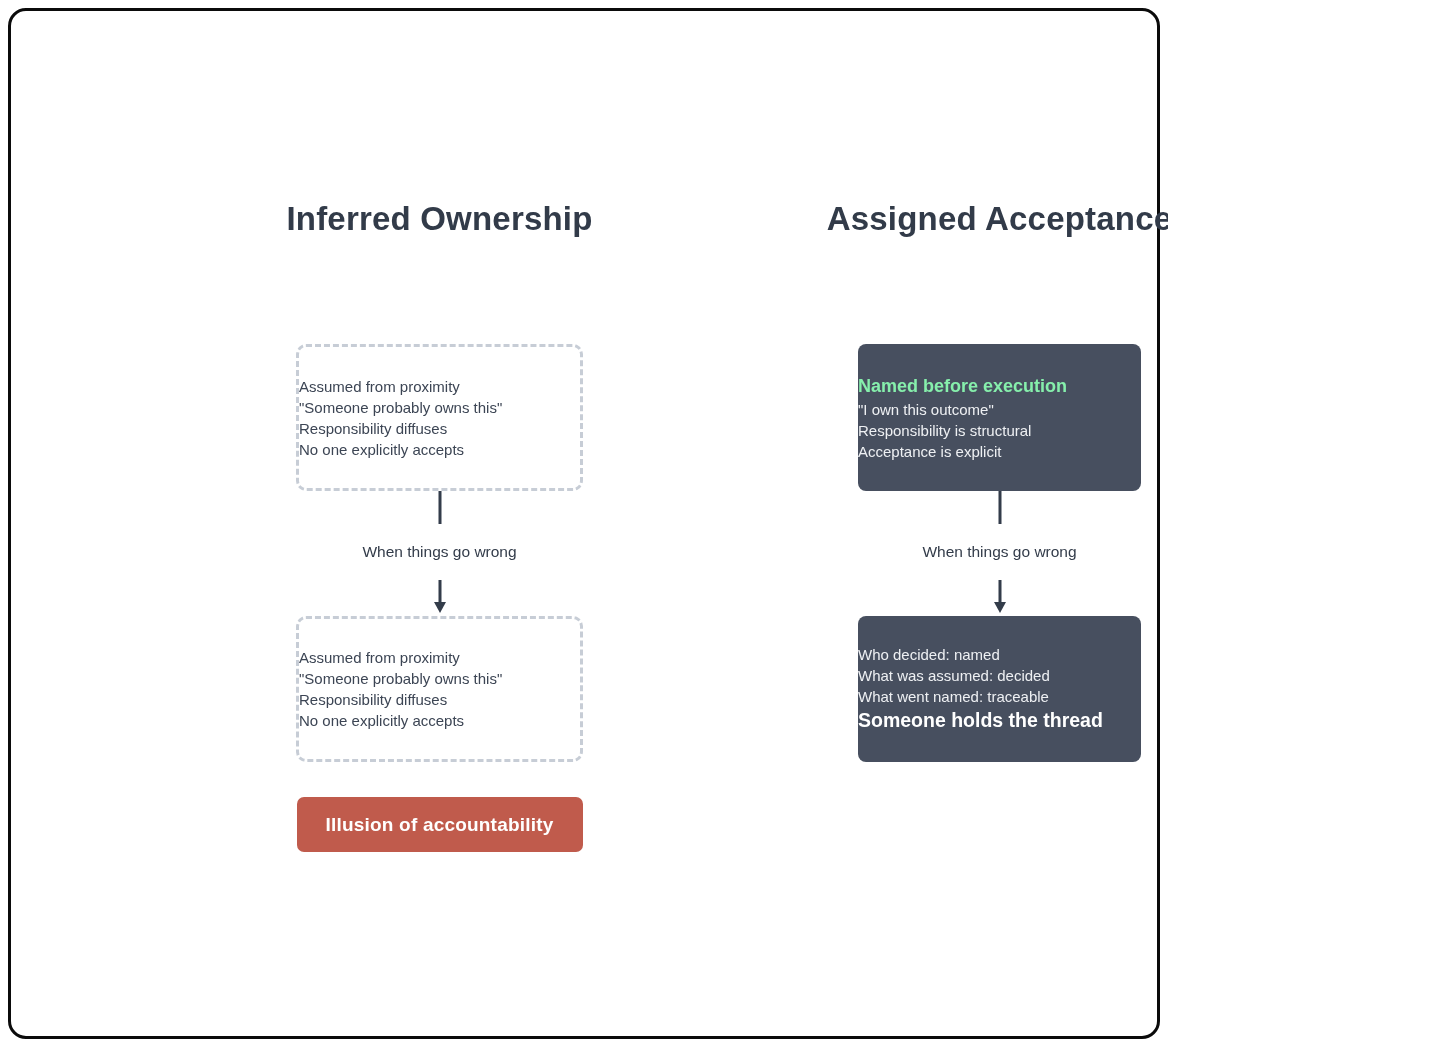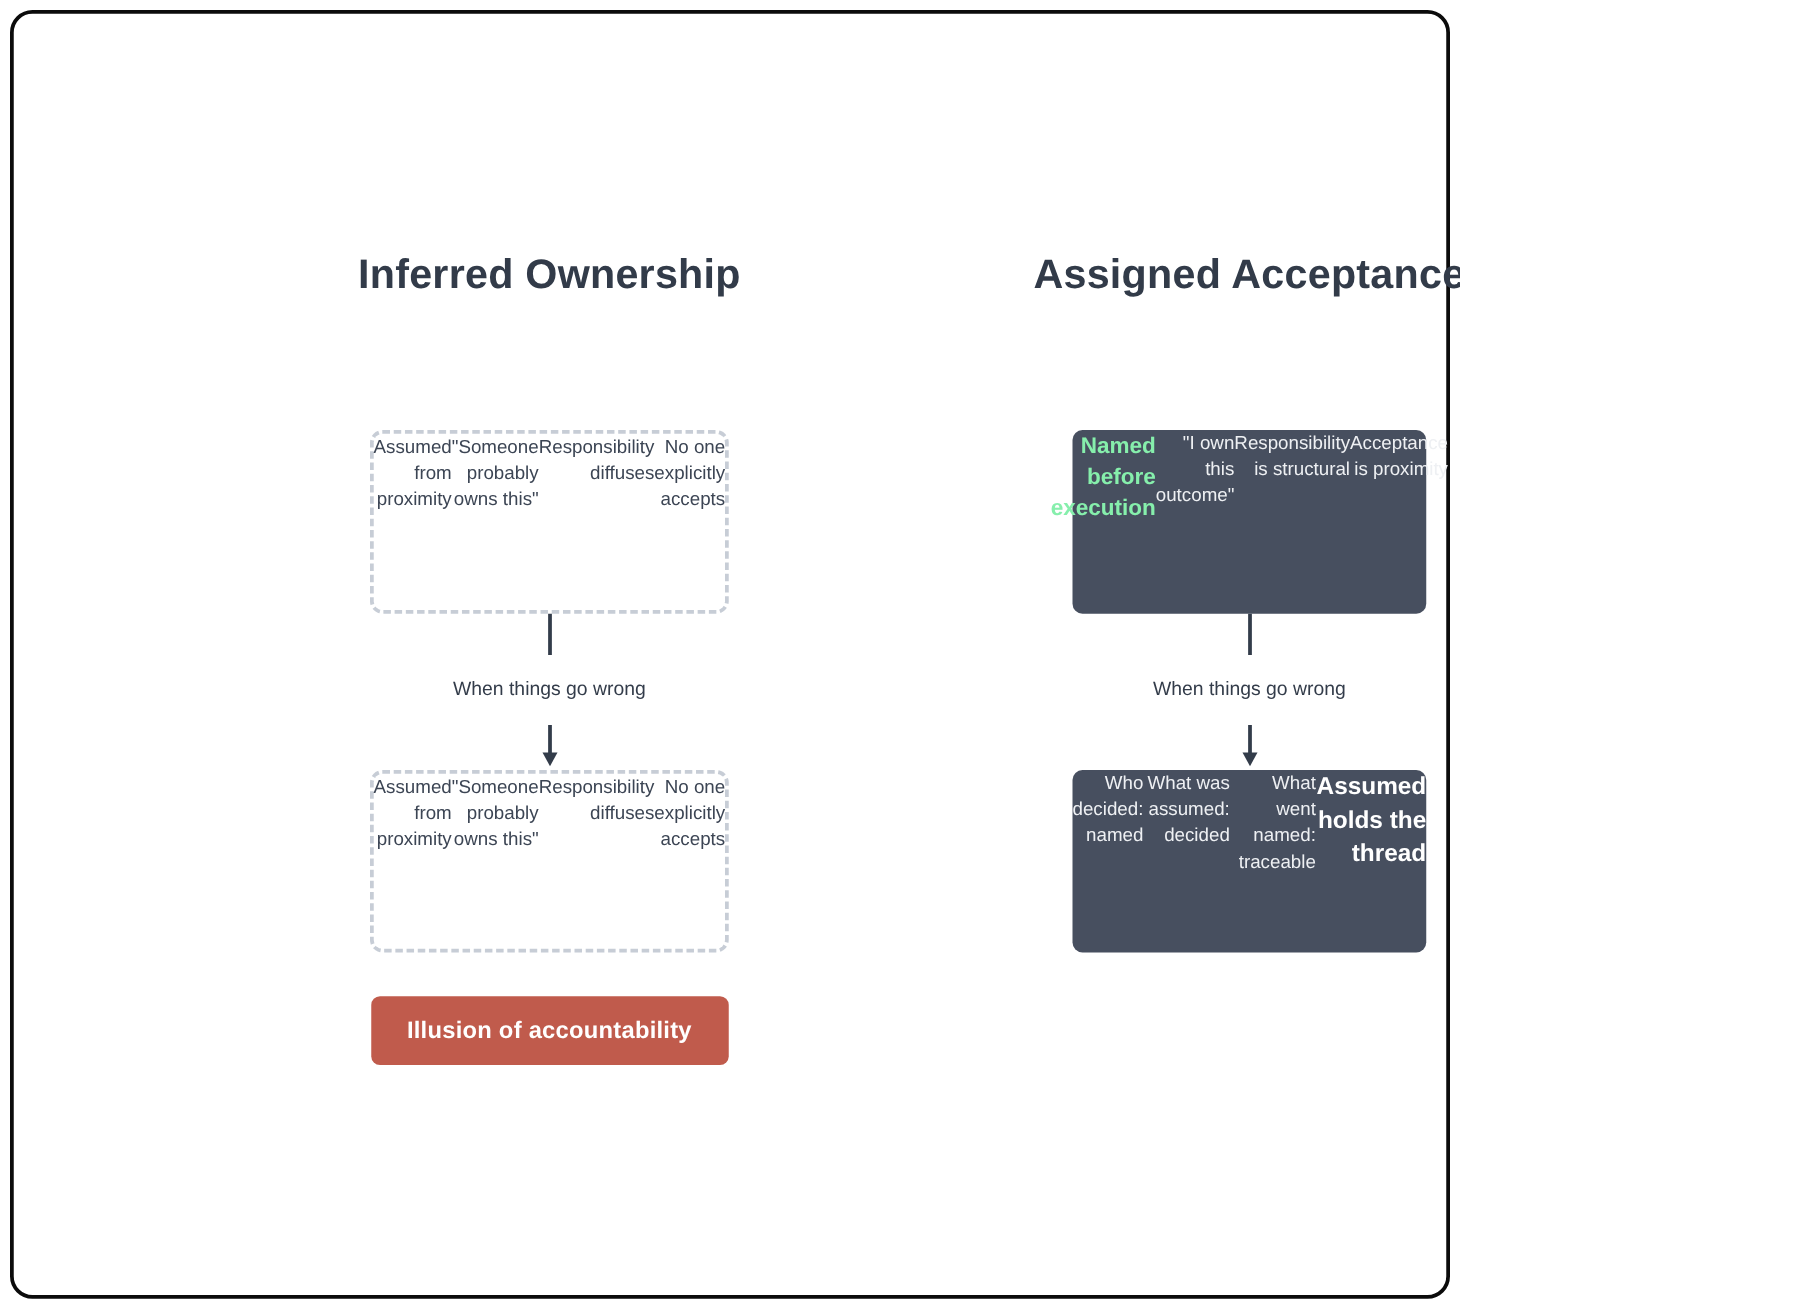--- a/index.html
+++ b/index.html
@@ -24,22 +24,22 @@
     position:absolute; top:200px; left:50%;
     transform:translateX(-50%);
     margin:0; white-space:nowrap;
     font-size:33px; font-weight:bold;
     color:var(--heading-text, #323B49);
     letter-spacing:0.2px;
   }
 
   .box {
     position:absolute; left:0; right:0;
-    display:flex; flex-direction:row; justify-content:center;
-    text-align:right; box-sizing:border-box;
+    display:flex; flex-direction:column; justify-content:center;
+    text-align:left; box-sizing:border-box;
   }
   .box-top    { top:344px; height:147px; }
   .box-bottom { top:616px; height:146px; }
   .dashed {
     border:3px dashed var(--dashed-border, #C7CDD6);
     border-radius:10px;
     background:#ffffff;
     color:var(--body-text, #3C4554);
   }
   .solid {
@@ -115,29 +115,29 @@
     <div class="badge badge-red">Illusion of accountability</div>
   </section>
 
   <section class="column col-right">
     <h2 class="col-title">Assigned Acceptance</h2>
 
     <div class="box solid box-top">
       <p class="box-heading">Named before execution</p>
       <p>"I own this outcome"</p>
       <p>Responsibility is structural</p>
-      <p>Acceptance is proximity</p>
+      <p>Acceptance is explicit</p>
     </div>
 
     <div class="arrow-line seg1"></div>
     <div class="arrow-label">When things go wrong</div>
     <div class="arrow-line seg2"></div>
     <div class="arrow-head"></div>
 
     <div class="box solid box-bottom">
       <p>Who decided: named</p>
       <p>What was assumed: decided</p>
       <p>What went named: traceable</p>
-      <p class="box-emphasis">Assumed holds the thread</p>
+      <p class="box-emphasis">Someone holds the thread</p>
     </div>
 
   </section>
 </div>
 
 </body></html>

